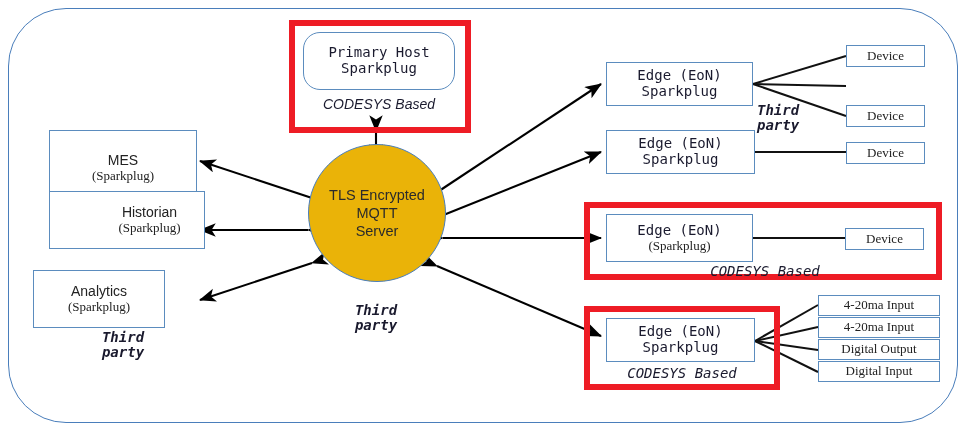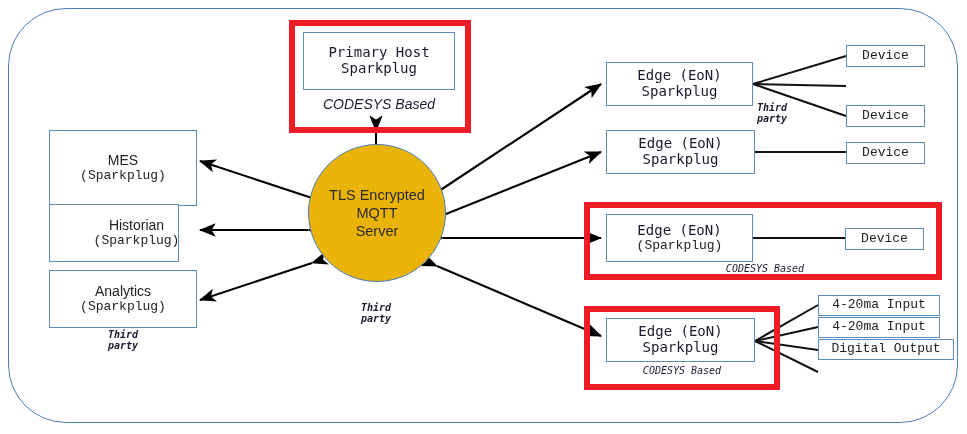--- a/index.html
+++ b/index.html
@@ -22,34 +22,34 @@
     position:absolute;box-sizing:border-box;
     border:1.5px solid #5b8cbe;background:#ffffff;
     display:flex;flex-direction:column;align-items:center;justify-content:center;
     text-align:center;line-height:1.12;
   }
   .node .l1,.node .l2{display:block;white-space:nowrap;}
 
   
   .mono{font-family:"DejaVu Sans Mono","Liberation Mono",monospace;font-size:14px;color:#1a1a2e;}
   .sans{font-family:"Liberation Sans",sans-serif;font-size:14px;color:#222;}
-  .sans-sm{font-family:Liberation Mono, monospace;font-size:13px;color:#222;text-align:right;}
+  .sans-sm{font-family:Liberation Serif, serif;font-size:13px;color:#222;text-align:right;}
 
   
   .redbox{
     position:absolute;box-sizing:border-box;
     border:6px solid #ee1c25;background:transparent;
   }
 
   
   .caption{
     position:absolute;white-space:pre;text-align:center;font-style:italic;
   }
   .cap-sans{font-family:"Liberation Sans",sans-serif;font-size:14px;color:#1a1a2e;}
-  .cap-mono-b{font-family:"DejaVu Sans Mono","Liberation Mono",monospace;font-size:10px;color:#1a1a2e;font-weight:bold;line-height:1.05;}
+  .cap-mono-b{font-family:"DejaVu Sans Mono","Liberation Mono",monospace;font-size:14px;color:#1a1a2e;font-weight:bold;line-height:1.05;}
 
   
   .hub{
     position:absolute;left:308px;top:144px;width:136px;height:136px;
     border:1.8px solid #4a7ebb;border-radius:50%;background:#eab308;
     display:flex;align-items:center;justify-content:center;
   }
   .hub .hubtext{
     font-family:"Liberation Sans",sans-serif;font-size:14.5px;color:#2b2b2b;
     text-align:center;line-height:1.25;white-space:pre-line;
@@ -104,43 +104,43 @@
       <line x1="755" y1="341" x2="818" y2="327"></line>
       <line x1="755" y1="341" x2="818" y2="350"></line>
       <line x1="755" y1="341" x2="818" y2="372"></line>
     </g>
   </svg>
 
   <div class="redbox" style="left:289px;top:20px;width:182px;height:113px;"></div>
   <div class="redbox" style="left:584px;top:202px;width:358px;height:78px;"></div>
   <div class="redbox" style="left:584px;top:306px;width:196px;height:84px;"></div>
 
-  <div class="node mono" style="left:303px;top:32px;width:152px;height:58px;">
+  <div class="node mono" style="left:303px;top:32px;width:152px;height:58px;border-radius:17px;">
     <span class="l1">Primary Host</span>
     <span class="l2">Sparkplug</span>
   </div>
   <div class="caption cap-sans" style="left:303px;top:96px;width:152px;">CODESYS Based</div>
 
   <div class="hub">
     <span class="hubtext">TLS Encrypted
 MQTT
 Server</span>
   </div>
   <div class="caption cap-mono-b" style="left:316px;top:303px;width:120px;">Third
 party</div>
 
   <div class="node sans" style="left:49px;top:130px;width:148px;height:76px;">
     <span class="l1">MES</span>
     <span class="l2 sans-sm">(Sparkplug)</span>
   </div>
-  <div class="node sans" style="left:49px;top:204px;width:130px;height:58px;padding-left:45px;">
+  <div class="node sans" style="left:49px;top:191px;width:156px;height:58px;padding-left:45px;">
     <span class="l1">Historian</span>
     <span class="l2 sans-sm">(Sparkplug)</span>
   </div>
-  <div class="node sans" style="left:49px;top:270px;width:148px;height:58px;">
+  <div class="node sans" style="left:33px;top:270px;width:132px;height:58px;">
     <span class="l1">Analytics</span>
     <span class="l2 sans-sm">(Sparkplug)</span>
   </div>
   <div class="caption cap-mono-b" style="left:63px;top:330px;width:120px;">Third
 party</div>
 
   <div class="node mono" style="left:606px;top:62px;width:147px;height:44px;">
     <span class="l1">Edge (EoN)</span>
     <span class="l2">Sparkplug</span>
   </div>
@@ -176,17 +176,20 @@
     <span class="l2">Sparkplug</span>
   </div>
   <div class="caption cap-mono-b" style="left:594px;top:366px;width:176px;text-align:center;font-weight:normal;">CODESYS Based</div>
 
   <div class="node sans-sm" style="left:818px;top:295px;width:122px;height:21px;">
     <span class="l1">4-20ma Input</span>
   </div>
   <div class="node sans-sm" style="left:818px;top:317px;width:122px;height:21px;">
     <span class="l1">4-20ma Input</span>
   </div>
-  <div class="node sans-sm" style="left:818px;top:339px;width:136px;height:21px;">
+  <div class="node sans-sm" style="left:818px;top:339px;width:122px;height:21px;">
     <span class="l1">Digital Output</span>
+  </div>
+  <div class="node sans-sm" style="left:818px;top:361px;width:122px;height:21px;">
+    <span class="l1">Digital Input</span>
   </div>
 
 </div>
 
 </body></html>

